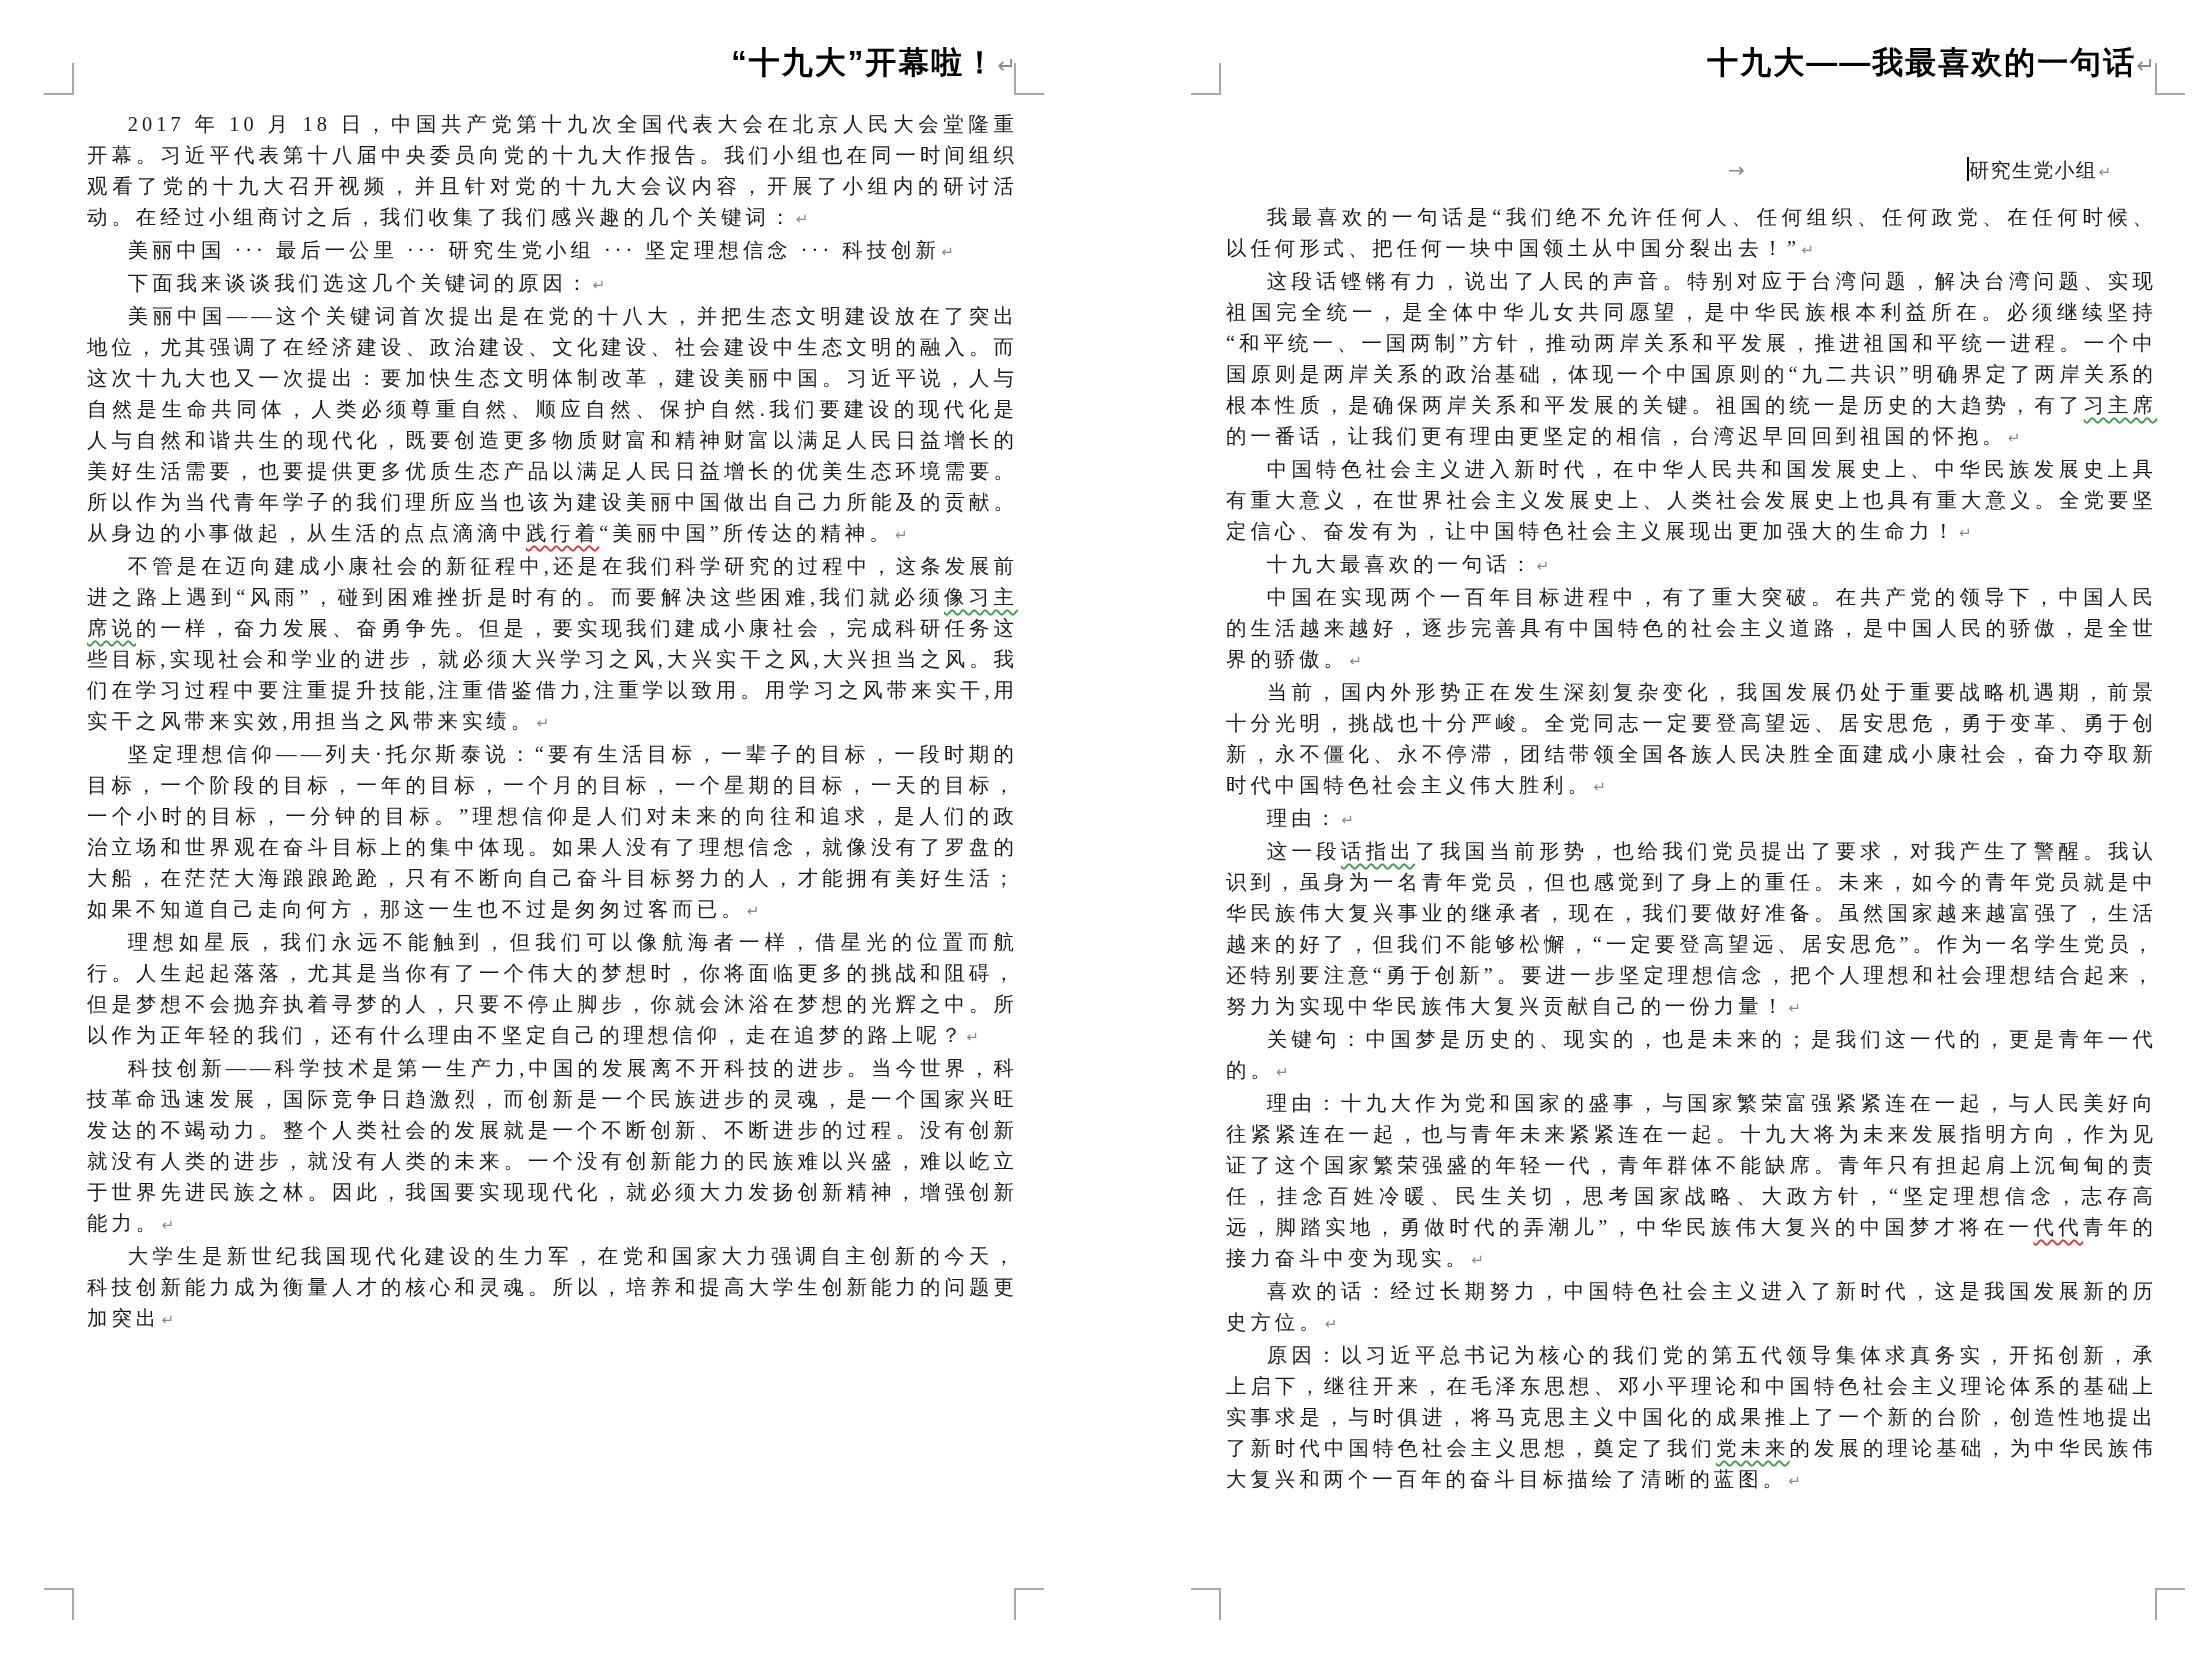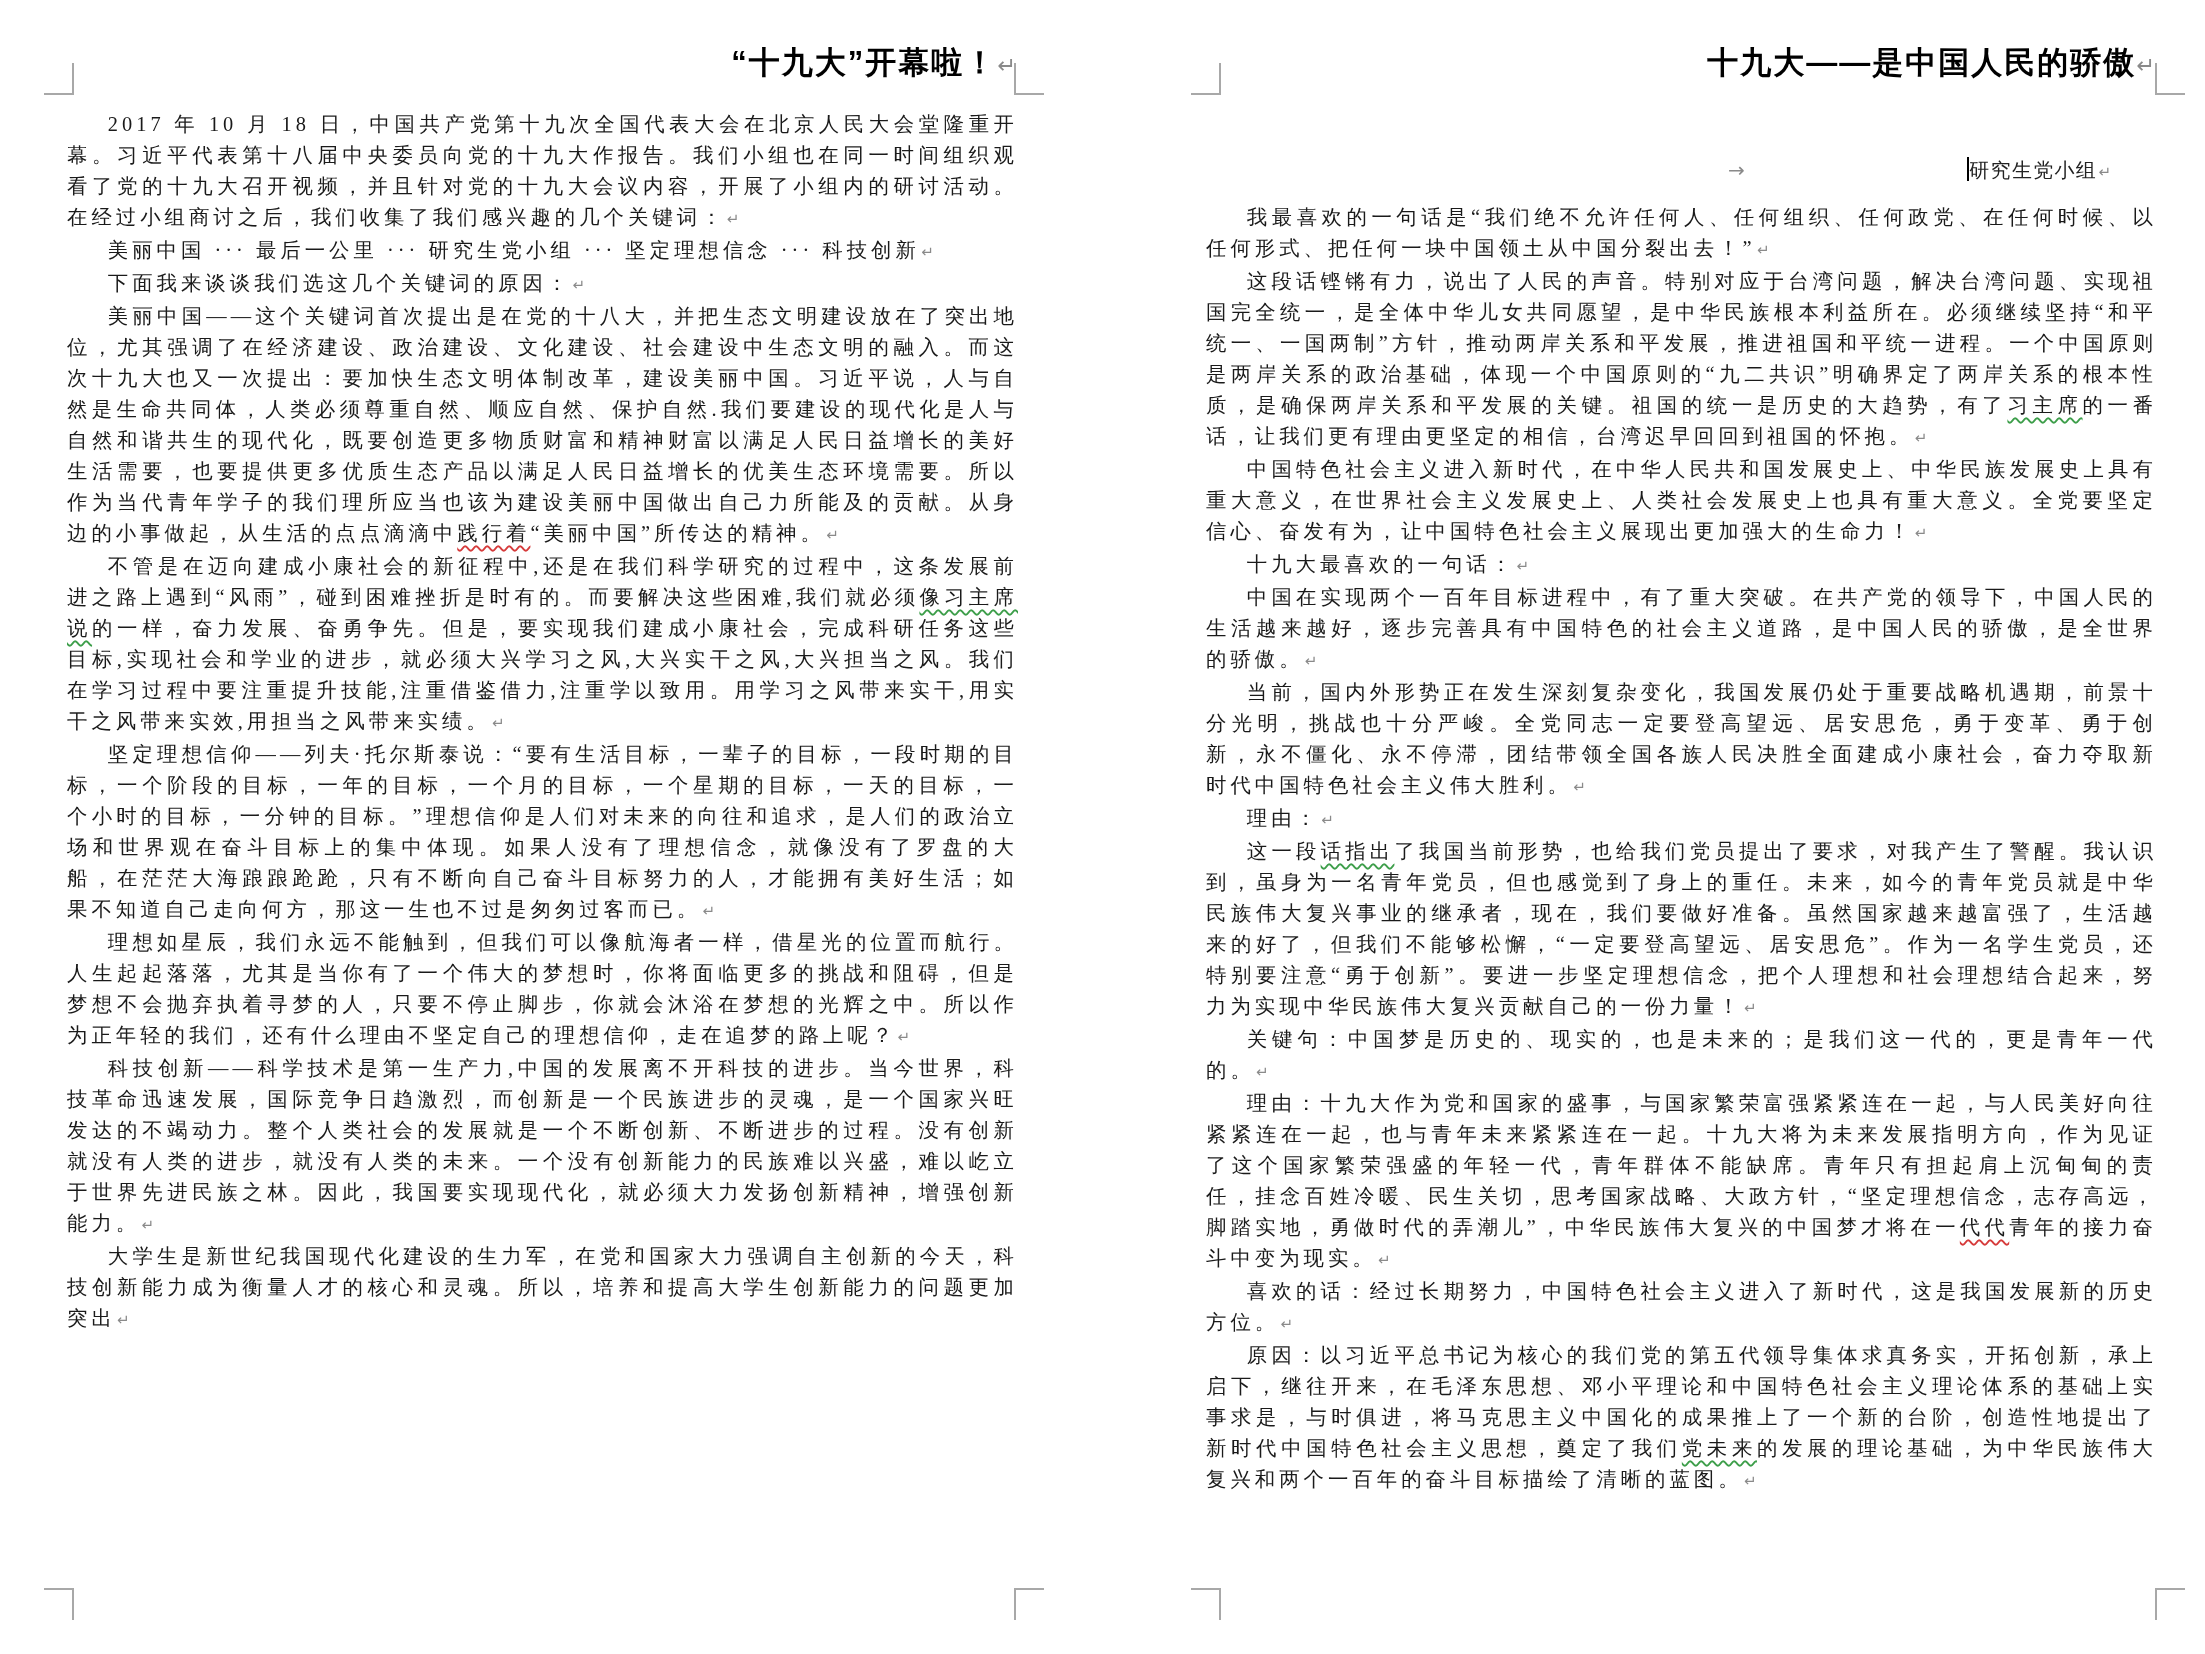--- a/index.html
+++ b/index.html
@@ -12,21 +12,21 @@
              font-weight:bold;font-size:31px;line-height:54px;letter-spacing:2px;color:#000;}
   .title-mark{font-weight:normal;font-size:22.4px;color:#8a8a8a;font-family:"DejaVu Sans",sans-serif;}
   .author-line{position:relative;margin-top:63px;font-size:20px;line-height:30px;height:30px;
                letter-spacing:1.3px;color:#222;}
   #page-left .author-line{text-align:center;}
   #page-right .author-line{text-align:right;padding-right:46px;}
   .dots{letter-spacing:7.3px;color:#3a3a3a;font-size:13px;vertical-align:2.6px;}
   .tab-mark{position:absolute;left:522px;top:0;color:#8a8a8a;font-family:"DejaVu Sans",sans-serif;
             font-size:20px;}
   .caret{display:inline-block;width:2px;height:24px;background:#000;vertical-align:-4px;margin-right:0.7px;}
-  .body-text{margin-top:17px;font-size:20.4px;line-height:31px;text-align:justify;letter-spacing:4px;}
+  .body-text{margin-top:17px;font-size:20.4px;line-height:31px;text-align:justify;letter-spacing:4px;margin-left:20px;}
   .para{text-indent:2em;margin:0;}
   .pmark{color:#8a8a8a;font-family:"DejaVu Sans",sans-serif;font-size:15px;letter-spacing:0;
          margin-left:1.3px;}
   .sq-red{text-decoration:underline wavy #d63b3b 1.6px;text-underline-offset:5.3px;}
   .sq-green{text-decoration:underline wavy #3d9e4a 1.6px;text-underline-offset:5.3px;}
   .crop{position:absolute;width:28px;height:30px;border:0 solid #a8a8a8;}
   .crop.tl{border-right-width:2px;border-bottom-width:2px;}
   .crop.tr{border-left-width:2px;border-bottom-width:2px;}
   .crop.bl{border-right-width:2px;border-top-width:2px;}
   .crop.br{border-left-width:2px;border-top-width:2px;}
@@ -58,21 +58,21 @@
         <div class="para"><span>不管是在迈向建成小康社会的新征程中,还是在我们科学研究的过程中，这条发展前进之路上遇到“风雨”，碰到困难挫折是时有的。而要解决这些困难,我们就必须</span><span class="sq-green">像习主席说</span><span>的一样，奋力发展、奋勇争先。但是，要实现我们建成小康社会，完成科研任务这些目标,实现社会和学业的进步，就必须大兴学习之风,大兴实干之风,大兴担当之风。我们在学习过程中要注重提升技能,注重借鉴借力,注重学以致用。用学习之风带来实干,用实干之风带来实效,用担当之风带来实绩。</span><span class="pmark">↵</span></div>
         <div class="para"><span>坚定理想信仰——列夫·托尔斯泰说：“要有生活目标，一辈子的目标，一段时期的目标，一个阶段的目标，一年的目标，一个月的目标，一个星期的目标，一天的目标，一个小时的目标，一分钟的目标。”理想信仰是人们对未来的向往和追求，是人们的政治立场和世界观在奋斗目标上的集中体现。如果人没有了理想信念，就像没有了罗盘的大船，在茫茫大海踉踉跄跄，只有不断向自己奋斗目标努力的人，才能拥有美好生活；如果不知道自己走向何方，那这一生也不过是匆匆过客而已。</span><span class="pmark">↵</span></div>
         <div class="para"><span>理想如星辰，我们永远不能触到，但我们可以像航海者一样，借星光的位置而航行。人生起起落落，尤其是当你有了一个伟大的梦想时，你将面临更多的挑战和阻碍，但是梦想不会抛弃执着寻梦的人，只要不停止脚步，你就会沐浴在梦想的光辉之中。所以作为正年轻的我们，还有什么理由不坚定自己的理想信仰，走在追梦的路上呢？</span><span class="pmark">↵</span></div>
         <div class="para"><span>科技创新——科学技术是第一生产力,中国的发展离不开科技的进步。当今世界，科技革命迅速发展，国际竞争日趋激烈，而创新是一个民族进步的灵魂，是一个国家兴旺发达的不竭动力。整个人类社会的发展就是一个不断创新、不断进步的过程。没有创新就没有人类的进步，就没有人类的未来。一个没有创新能力的民族难以兴盛，难以屹立于世界先进民族之林。因此，我国要实现现代化，就必须大力发扬创新精神，增强创新能力。</span><span class="pmark">↵</span></div>
         <div class="para"><span>大学生是新世纪我国现代化建设的生力军，在党和国家大力强调自主创新的今天，科技创新能力成为衡量人才的核心和灵魂。所以，培养和提高大学生创新能力的问题更加突出</span><span class="pmark">↵</span></div>
       </div>
   </div>
 
   <div class="page" id="page-right">
     <div class="doc-title">
-      <span>十九大——是中国人民的骄傲</span><span class="title-mark">↵</span>
+      <span>十九大——我最喜欢的一句话</span><span class="title-mark">↵</span>
     </div>
     <div class="author-line">
       <span class="tab-mark">→</span>
       <span class="caret"></span><span>研究生党小组</span><span class="pmark">↵</span>
     </div>
     <div class="body-text">
         <div class="para"><span>我最喜欢的一句话是“我们绝不允许任何人、任何组织、任何政党、在任何时候、以任何形式、把任何一块中国领土从中国分裂出去！”</span><span class="pmark">↵</span></div>
         <div class="para"><span>这段话铿锵有力，说出了人民的声音。特别对应于台湾问题，解决台湾问题、实现祖国完全统一，是全体中华儿女共同愿望，是中华民族根本利益所在。必须继续坚持“和平统一、一国两制”方针，推动两岸关系和平发展，推进祖国和平统一进程。一个中国原则是两岸关系的政治基础，体现一个中国原则的“九二共识”明确界定了两岸关系的根本性质，是确保两岸关系和平发展的关键。祖国的统一是历史的大趋势，有了</span><span class="sq-green">习主席</span><span>的一番话，让我们更有理由更坚定的相信，台湾迟早回回到祖国的怀抱。</span><span class="pmark">↵</span></div>
         <div class="para"><span>中国特色社会主义进入新时代，在中华人民共和国发展史上、中华民族发展史上具有重大意义，在世界社会主义发展史上、人类社会发展史上也具有重大意义。全党要坚定信心、奋发有为，让中国特色社会主义展现出更加强大的生命力！</span><span class="pmark">↵</span></div>
         <div class="para"><span>十九大最喜欢的一句话：</span><span class="pmark">↵</span></div>

